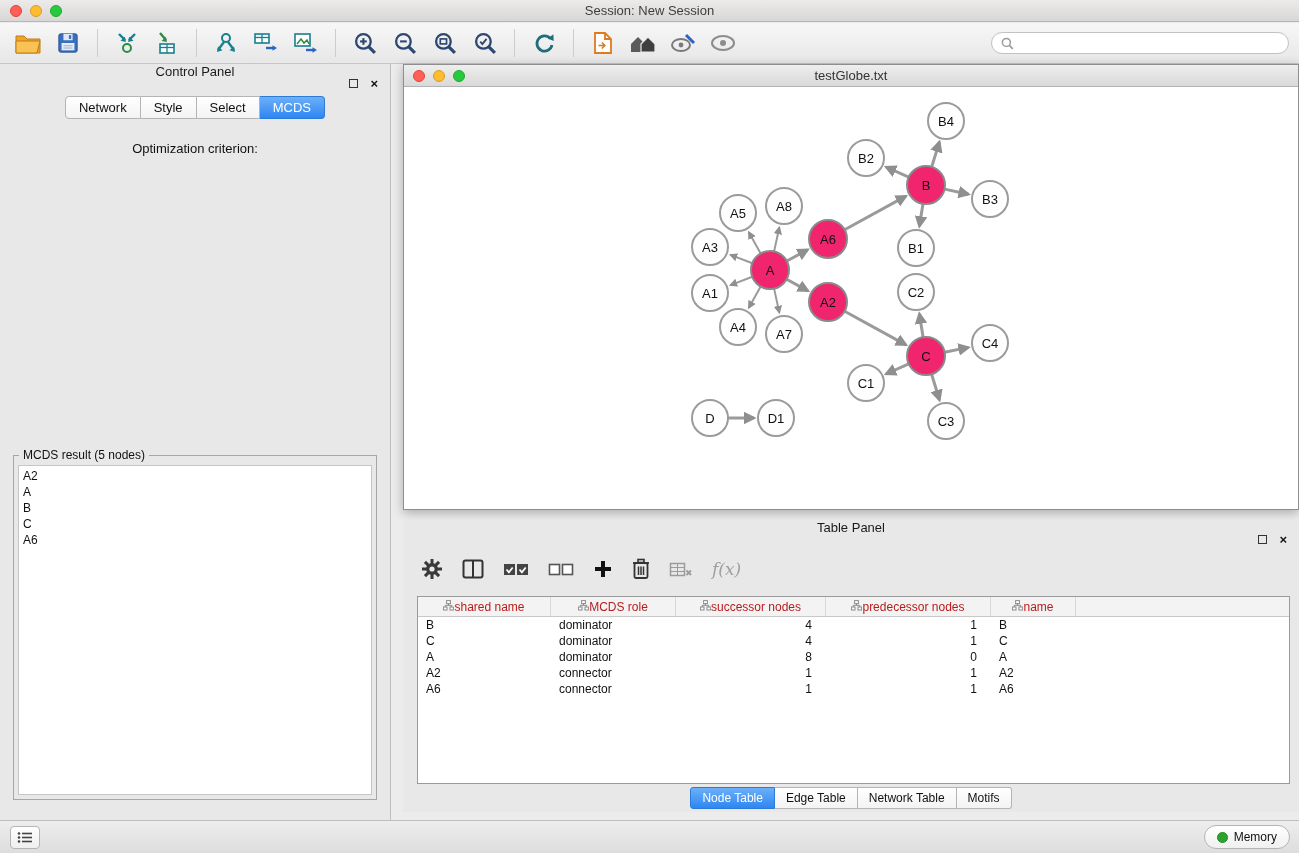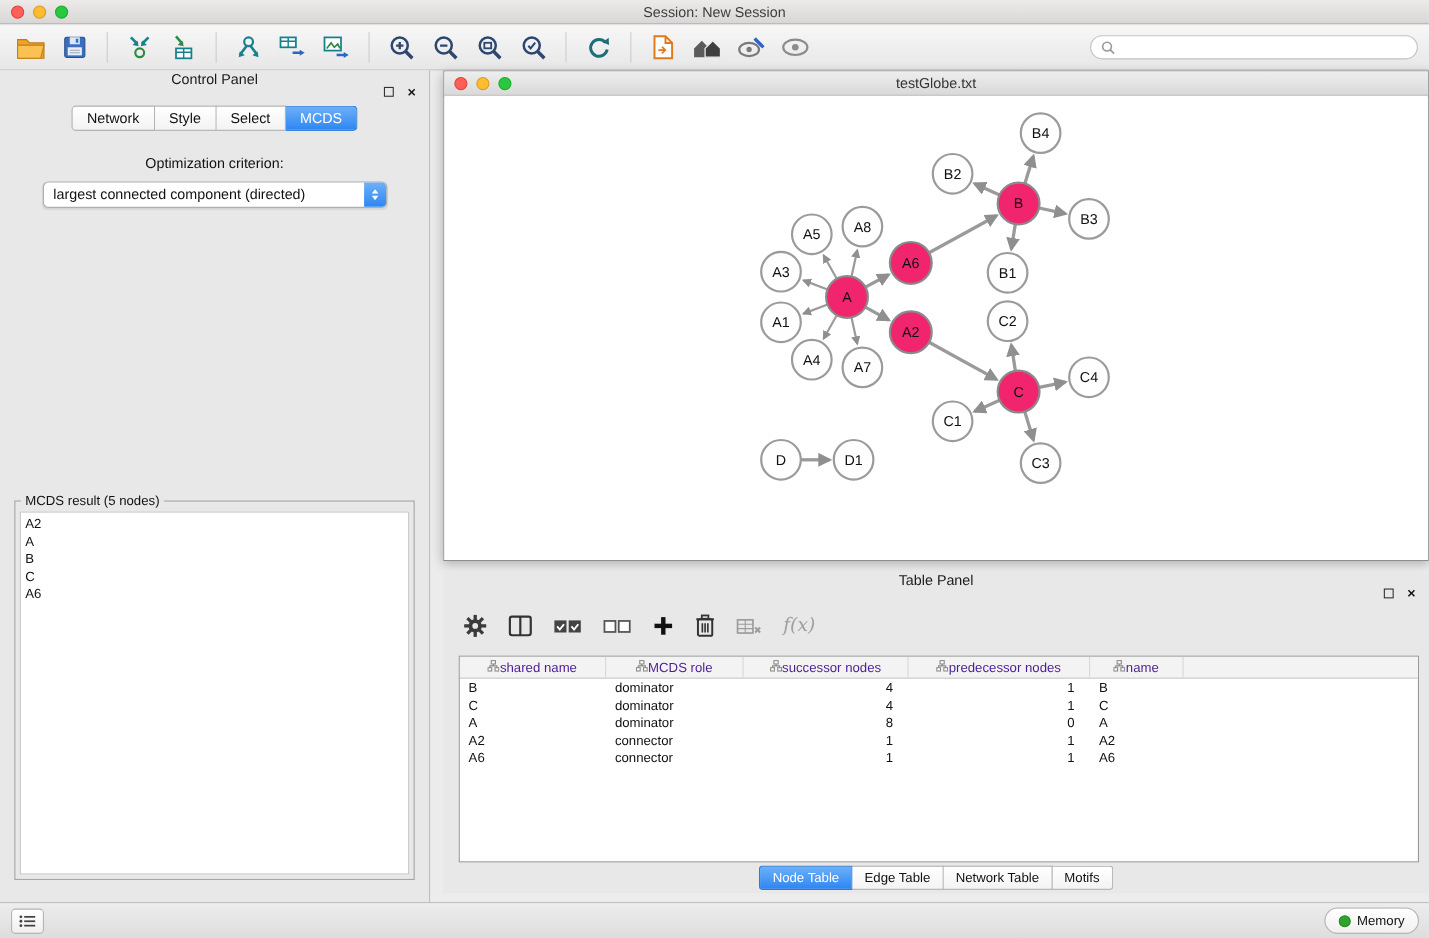--- a/index.html
+++ b/index.html
@@ -71,21 +71,21 @@
   .node-mcds { fill:var(--pink); stroke:#8A8A8A; stroke-width:2; }
   .node-label { font-family:"Liberation Sans",sans-serif; font-size:13px; fill:#111; text-anchor:middle; }
 
   
   .table-panel { position:absolute; left:403px; top:456px; width:896px; height:292px; background:#E8E8E8; }
   .tp-toolbar { height:42px; display:flex; align-items:center; padding-left:18px; gap:19px; }
   .tp-tool { display:flex; align-items:center; justify-content:center; }
   .fx-label { font-family:"DejaVu Serif", serif; font-style:italic; font-size:17px; color:#9E9E9E; }
   .tp-table { position:absolute; left:14px; right:9px; top:76px; bottom:28px; background:#fff; border:1px solid #9A9A9A; overflow:hidden; }
   .thead { display:flex; height:20px; background:#F3F3F3; border-bottom:1px solid #C9C9C9; }
-  .th { display:flex; align-items:center; justify-content:center; gap:0; font-size:12px; color:#4c1d95; border-right:1px solid #D8D8D8; height:100%; }
+  .th { display:flex; align-items:center; justify-content:center; gap:0; font-size:12px; color:#b91c1c; border-right:1px solid #D8D8D8; height:100%; }
   .th.filler { flex:1; border-right:none; }
   .tr { display:flex; height:16px; }
   .td { font-size:12px; line-height:16px; padding:0 8px; color:#111; overflow:hidden; white-space:nowrap; }
   .td.num { text-align:right; padding-right:14px; }
   .table-tabs { position:absolute; left:0; right:0; bottom:3px; display:flex; justify-content:center; }
   .bt-tab { font-size:12px; padding:3px 11px; background:linear-gradient(#FFFFFF,#F3F3F3); border:1px solid #B4B4B4; color:#111; }
   .bt-tab + .bt-tab { border-left:none; }
   .bt-tab:first-child { border-radius:3px 0 0 3px; }
   .bt-tab:last-child { border-radius:0 3px 3px 0; }
   .bt-tab.active { background:linear-gradient(#6CB0F8,#2E86F3); color:#fff; border-color:#2D7BD8; }
@@ -257,27 +257,20 @@
         <span class="win-x">×</span>
       </span>
     </div>
     <div class="cp-tabs">
         <div class="cp-tab">Network</div>
         <div class="cp-tab">Style</div>
         <div class="cp-tab">Select</div>
         <div class="cp-tab active">MCDS</div>
       </div>
     <div class="opt-label">Optimization criterion:</div>
-    <div class="combo">
-      <span>largest connected component (directed)</span>
-      <span class="combo-stepper">
-        <span class="tri-up"></span>
-          <span class="tri-down"></span>
-      </span>
-    </div>
     <div class="result-box">
       <span class="result-title">MCDS result (5 nodes)</span>
       <div class="result-list">
           <div class="result-item">A2</div>
           <div class="result-item">A</div>
           <div class="result-item">B</div>
           <div class="result-item">C</div>
           <div class="result-item">A6</div>
         </div>
     </div>

